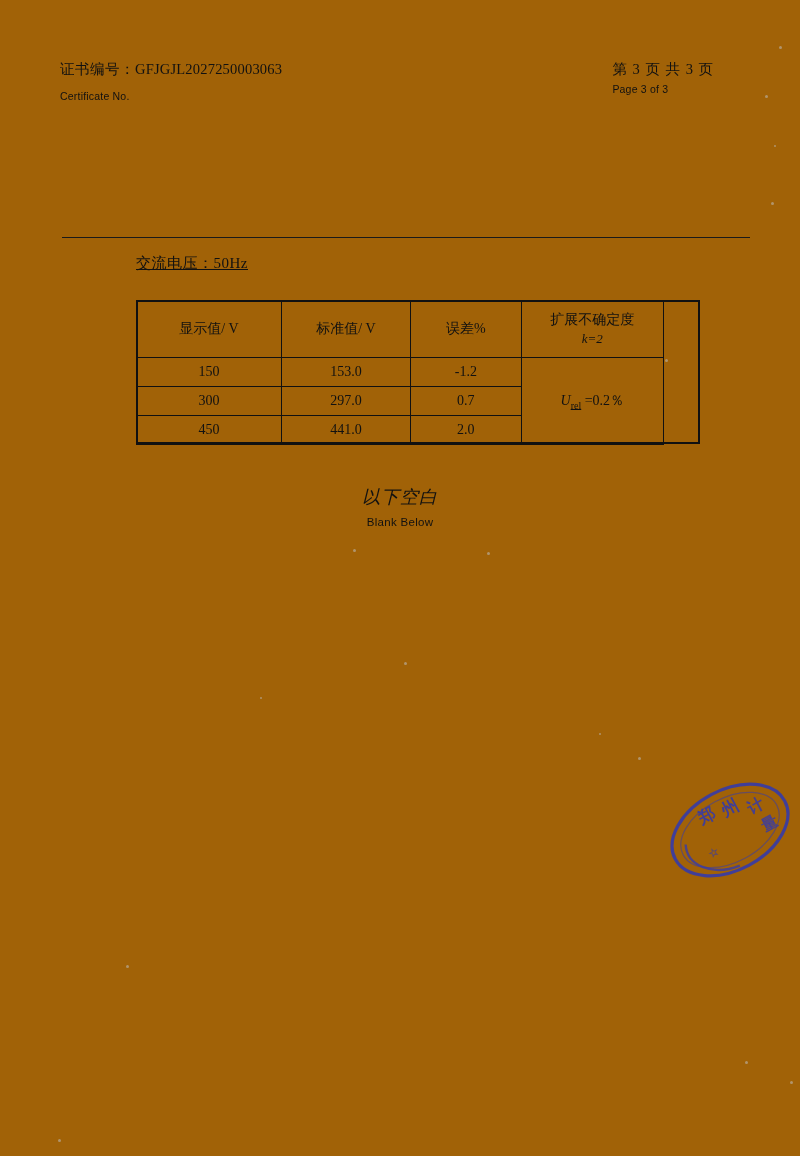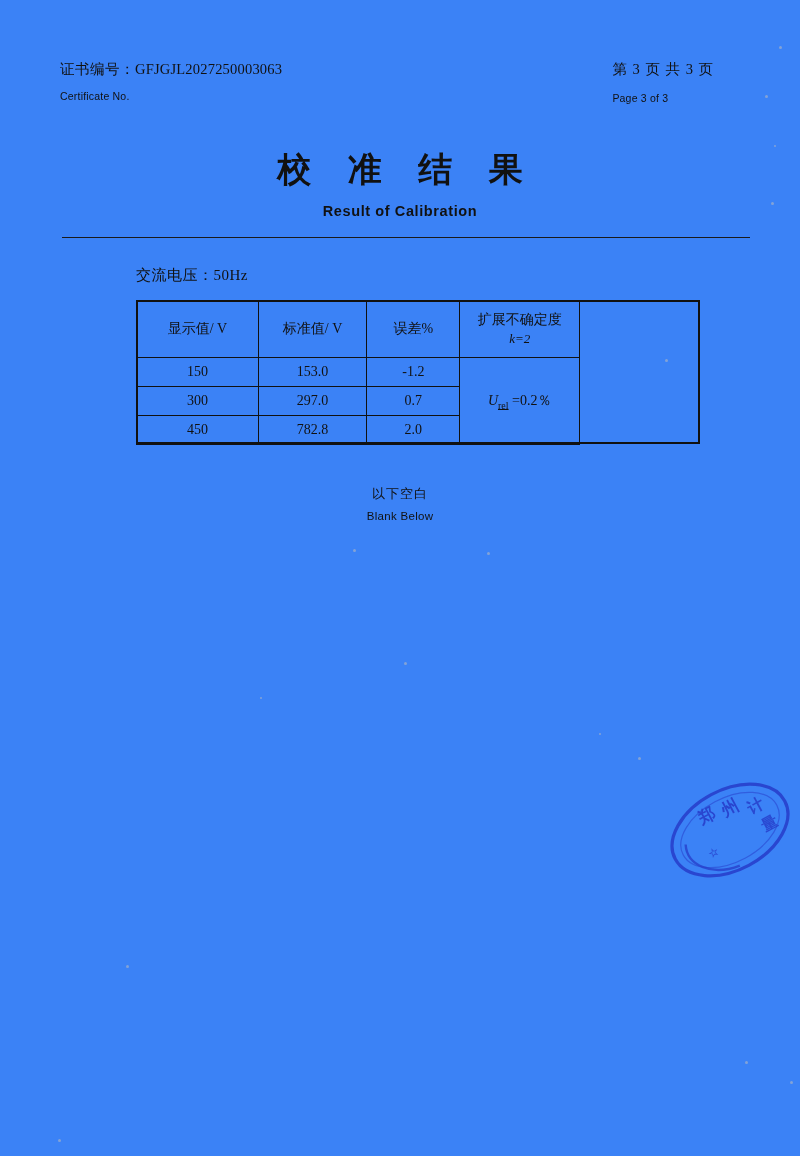--- a/index.html
+++ b/index.html
@@ -12,21 +12,21 @@
     height: 1156px;
     position: relative;
     font-family: "Liberation Serif", serif;
     color: #111;
     overflow: hidden;
   }
 
   .page {
     position: absolute;
     inset: 0;
-    background: #3b82f6;
+    background: #a16207;
   }
 
   
   .speck {
     position: absolute;
     background: #bdbdbd;
     border-radius: 50%;
     opacity: .55;
   }
 
@@ -68,21 +68,21 @@
     line-height: 1.25;
   }
   .page-cn {
     font-size: 14.5px;
     letter-spacing: 1px;
     white-space: nowrap;
   }
   .page-en {
     font-size: 10.5px;
     font-family: "Liberation Sans", sans-serif;
-    margin-top: 14px;
+    margin-top: 5px;
     letter-spacing: .2px;
     white-space: nowrap;
   }
 
   
   .title-wrap {
     position: absolute;
     top: 150px;
     left: 0;
     right: 0;
@@ -108,32 +108,33 @@
     position: absolute;
     top: 237px;
     left: 62px;
     right: 50px;
     border-top: 1.6px solid #1a1a1a;
   }
 
   
   .section-label {
     position: absolute;
-    top: 266px;
+    top: 254px;
     left: 136px;
     font-size: 15px;
     letter-spacing: .5px;
+    text-decoration: underline;
   }
 
   
   .table-wrap {
     position: absolute;
     top: 300px;
     left: 136px;
-    width: 444px;
+    width: 528px;
   }
   table.cal {
     border-collapse: collapse;
     width: 100%;
     table-layout: fixed;
   }
   table.cal td, table.cal th {
     border: 1.1px solid #111;
     text-align: center;
     font-size: 14px;
@@ -166,22 +167,23 @@
 
   
   .blank-wrap {
     position: absolute;
     top: 485px;
     left: 0;
     right: 0;
     text-align: center;
   }
   .blank-cn {
-    font-size: 13px;
+    font-size: 18px;
     letter-spacing: 1px;
+    font-style: italic;
   }
   .blank-en {
     font-family: Liberation Sans, sans-serif;
     font-size: 11.5px;
     margin-top: 7px;
     letter-spacing: .3px;
   }
 
   
   .stamp {
@@ -225,24 +227,20 @@
       <div class="cert-label-en">Certificate No.</div>
     </div>
 
     <div class="page-block">
       <div class="page-cn">第 3 页  共 3 页</div>
       <div class="page-en">Page  3  of  3</div>
     </div>
 
   </div>
 
-  <div class="title-wrap">
-    <div class="title-cn">校 准 结 果</div>
-    <div class="title-en">Result of Calibration</div>
-  </div>
 
   <div class="rule"></div>
 
   <div class="section-label">交流电压：50Hz</div>
 
   <div class="table-wrap">
     <table class="cal">
       <colgroup>
         <col style="width:27.5%">
         <col style="width:24.5%">
@@ -269,21 +267,21 @@
             <span class="u-rel">U</span><span class="u-sub">rel</span><span> =0.2％</span>
           </td>
         </tr>
         <tr>
           <td>300</td>
           <td>297.0</td>
           <td>0.7</td>
         </tr>
         <tr>
           <td>450</td>
-          <td>782.8</td>
+          <td>441.0</td>
           <td>2.0</td>
         </tr>
       </tbody>
     </table>
   </div>
   <div class="outer-border"></div>
 
   <div class="blank-wrap">
     <div class="blank-cn">以下空白</div>
     <div class="blank-en">Blank Below</div>

